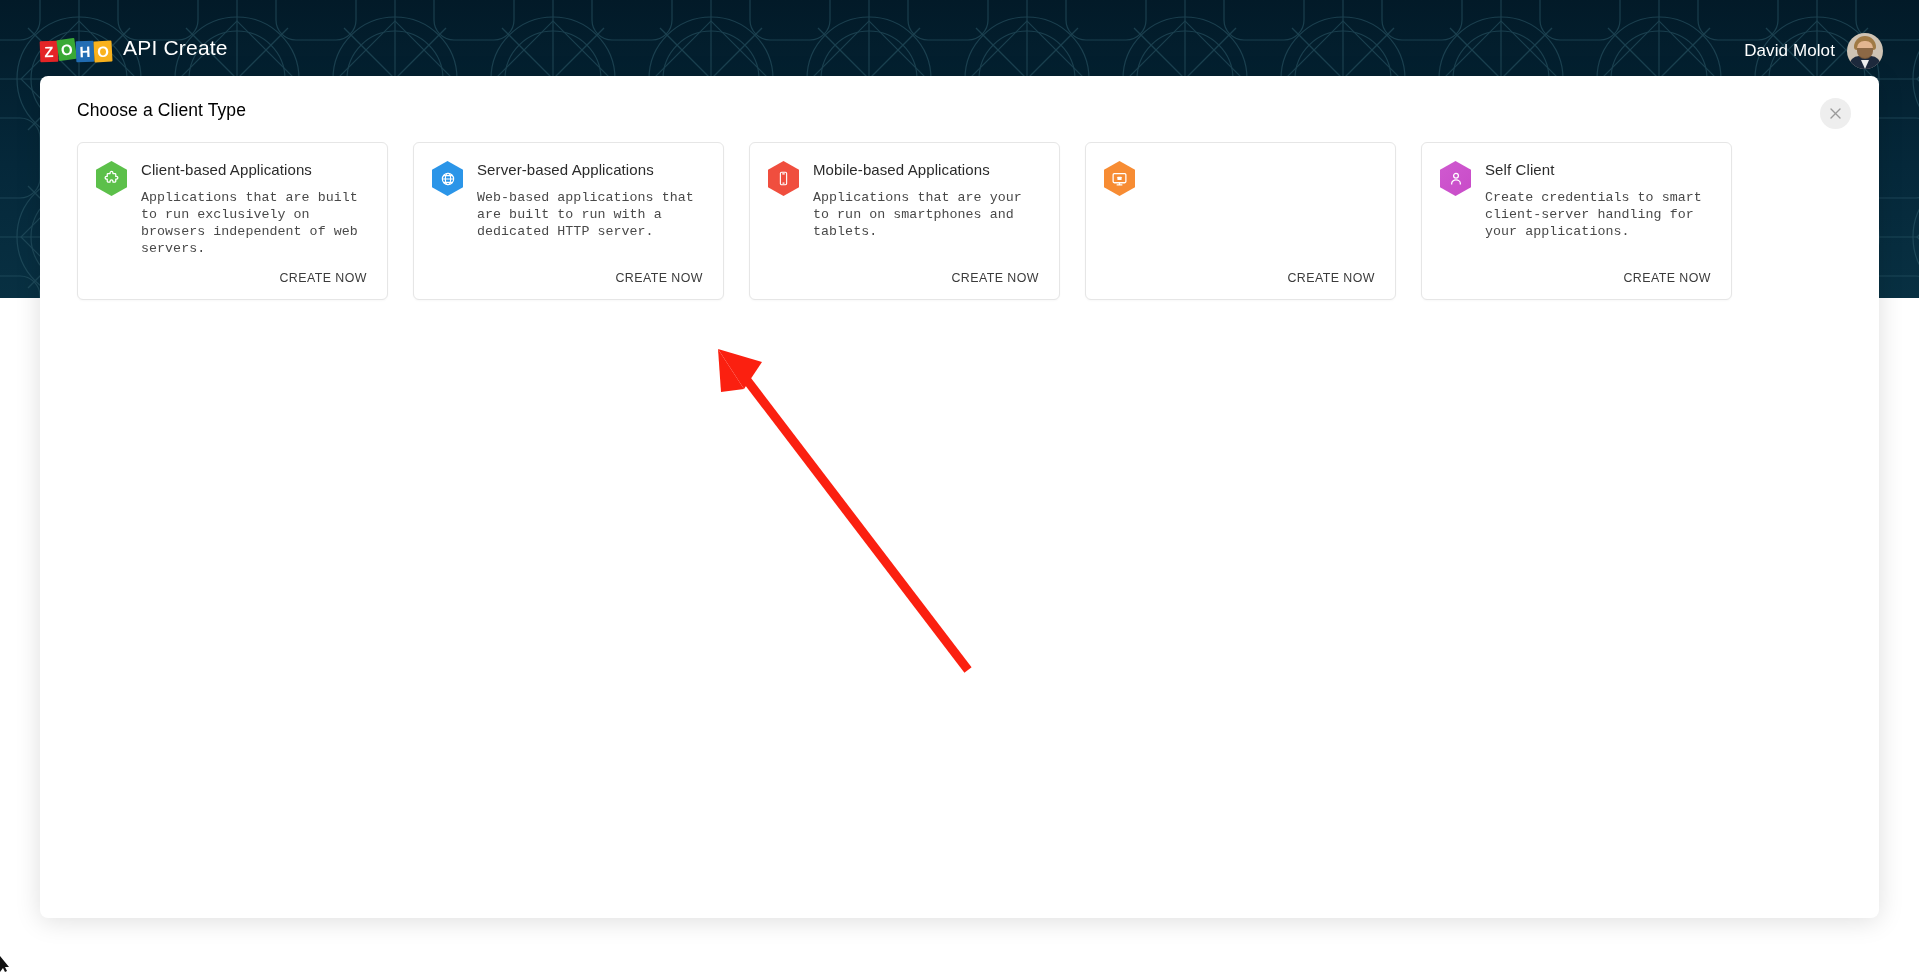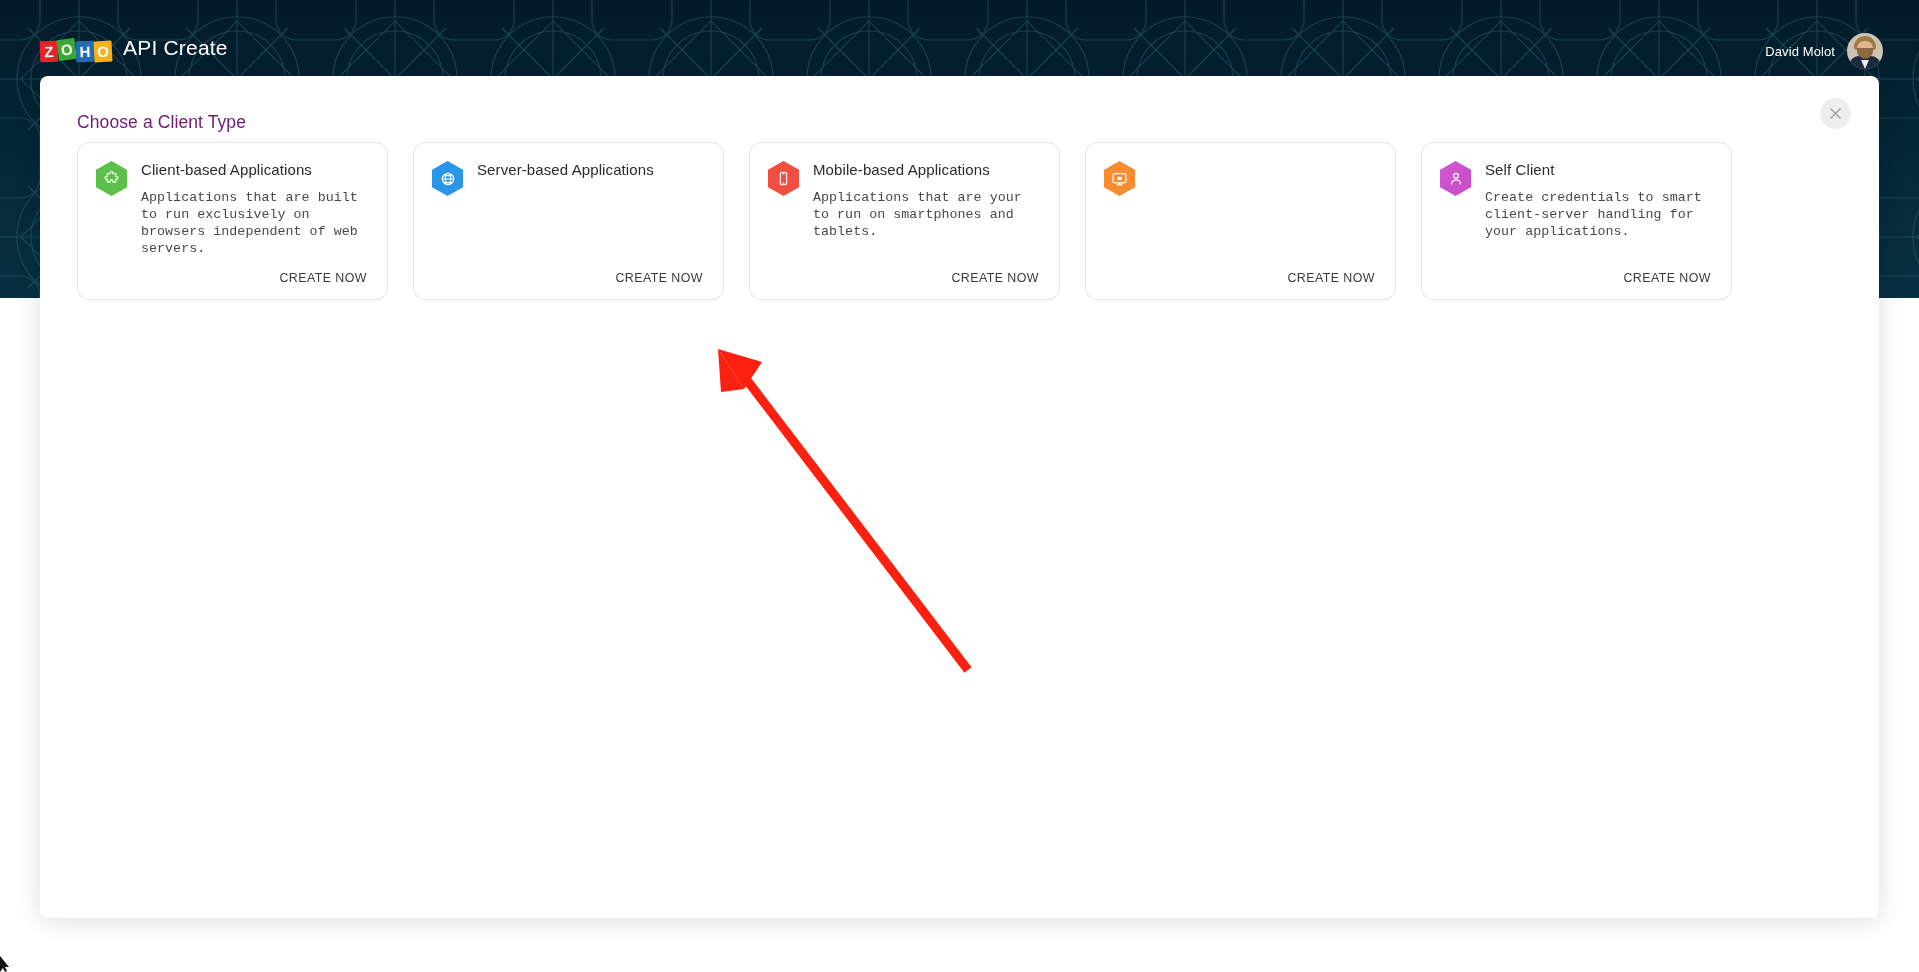--- a/index.html
+++ b/index.html
@@ -76,21 +76,21 @@
     position: absolute;
     right: 36px;
     top: 33px;
     display: flex;
     align-items: center;
     gap: 12px;
     z-index: 5;
   }
   .user-name {
     color: #ffffff;
-    font-size: 13px;
+    font-size: 17px;
     letter-spacing: .1px;
   }
   .avatar {
     width: 36px;
     height: 36px;
     border-radius: 50%;
     overflow: hidden;
     background: #cfc3b4;
     position: relative;
     flex: 0 0 auto;
@@ -136,23 +136,23 @@
     height: 842px;
     background: #ffffff;
     border-radius: 8px;
     box-shadow: 0 3px 26px rgba(0,0,0,.13);
     z-index: 10;
   }
 
   .modal-title {
     position: absolute;
     left: 37px;
-    top: 36px;
+    top: 24px;
     font-size: 17.5px;
-    color: #701a75;
+    color: #000000;
     font-weight: 400;
     letter-spacing: .1px;
   }
 
   .close-btn {
     position: absolute;
     right: 28px;
     top: 22px;
     width: 31px;
     height: 31px;
@@ -175,21 +175,21 @@
     width: 1766px;
     display: flex;
     flex-wrap: wrap;
     gap: 26px 25px;
   }
   .card {
     width: 311px;
     min-height: 152px;
     background: #ffffff;
     border: 1px solid #e6e6e6;
-    border-radius: 12px;
+    border-radius: 6px;
     padding: 18px 20px 14px 18px;
     display: flex;
     flex-direction: column;
     cursor: pointer;
     box-shadow: 0 1px 2px rgba(0,0,0,.03);
   }
   .card-top {
     display: flex;
     gap: 14px;
     align-items: flex-start;
@@ -337,20 +337,21 @@
             <svg width="16" height="16" viewBox="0 0 24 24" fill="none" stroke="#ffffff" stroke-width="1.7">
               <circle cx="12" cy="12" r="8.5"></circle>
               <ellipse cx="12" cy="12" rx="4" ry="8.5"></ellipse>
               <line x1="3.5" y1="12" x2="20.5" y2="12"></line>
               <line x1="5" y1="7" x2="19" y2="7"></line>
               <line x1="5" y1="17" x2="19" y2="17"></line>
             </svg>
           </span>
           <div class="card-text">
             <div class="card-title">Server-based Applications</div>
+            <div class="card-desc">Web-based applications that are built to run with a dedicated HTTP server.</div>
           </div>
         </div>
         <button class="create-now">CREATE NOW</button>
       </div>
 
       <div class="card">
         <div class="card-top">
           <span class="hex" style="background:#f04e3e">
             <svg width="15" height="17" viewBox="0 0 24 24" fill="none" stroke="#ffffff" stroke-width="1.8">
               <rect x="7" y="2" width="10" height="20" rx="2"></rect>

